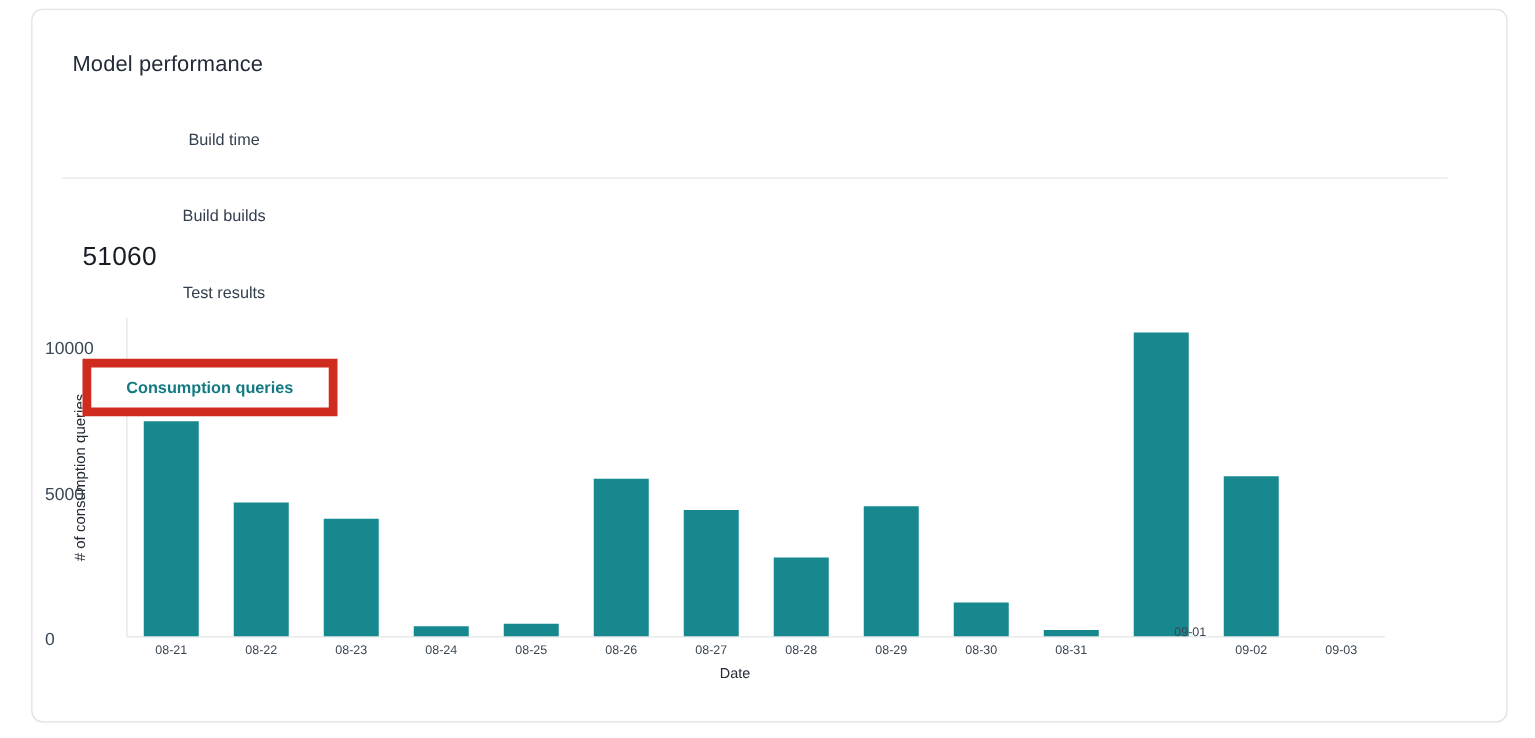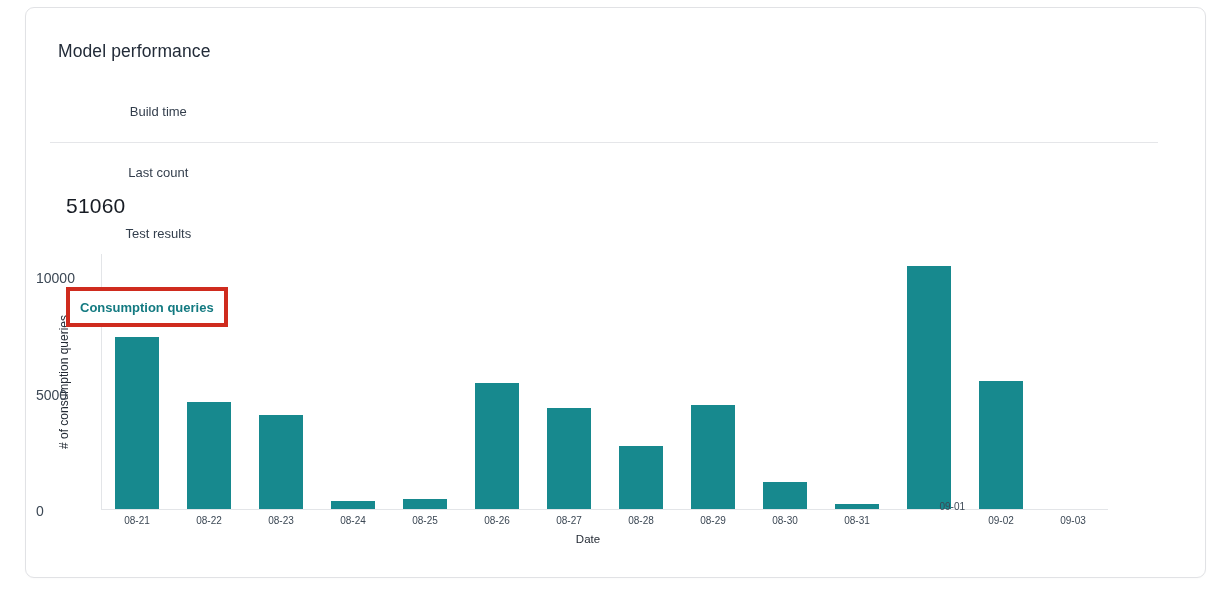--- a/index.html
+++ b/index.html
@@ -23,21 +23,21 @@
     display:flex; align-items:center; justify-content:center; gap:9px;
     font-size:13.5px; color:#2d3b4d; cursor:pointer;
   }
   .chev { width:10px; height:7px; display:inline-block; }
   .tab-row {
     position:absolute; left:63px; top:96px; height:40px;
     display:flex; align-items:center; gap:46px; z-index:2;flex-direction:column;
   }
   .tab { font-size:13px; color:#333e4c; cursor:pointer; white-space:nowrap; }
   .tab-annotated {
-    border:4px solid #eab308; padding:7px 10px; margin-left:-23px;
+    border:7px solid #eab308; padding:7px 28px; margin-left:-23px;
     background:#ffffff;
   }
   .tab-annotated .tab { font-weight:bold; color:#137a81; }
   .tab-divider {
     position:absolute; left:24px; top:134px; width:1108px; height:1px;
     background:#e5e6e9; z-index:1;
   }
   .metric-label { position:absolute; left:41px; top:166px; font-size:12.5px; color:#3d4855; }
   .metric-value { position:absolute; left:40px; top:186px; font-size:21px; color:#171c24; letter-spacing:0.2px; }
   .chart { position:absolute; left:0; top:0; width:100%; height:100%; }
@@ -55,21 +55,21 @@
 </head>
 <body>
 
 <div class="card">
 
   <div class="page-title">Model performance</div>
 
 
   <div class="tab-row">
       <span class="tab">Build time</span>
-      <span class="tab">Last count</span>
+      <span class="tab">Build builds</span>
       <span class="tab">Test results</span>
       <span class="tab-annotated" style="border-color: rgb(207, 43, 30);"><span class="tab">Consumption queries</span></span>
     </div>
   <div class="tab-divider"></div>
 
   <div class="metric-value">51060</div>
 
   <div class="chart">
     <div class="ylabel" style="left:38px; top:374px;"># of consumption queries</div>
     <div class="xlabel" style="left:556px; top:525px;">Date</div>

